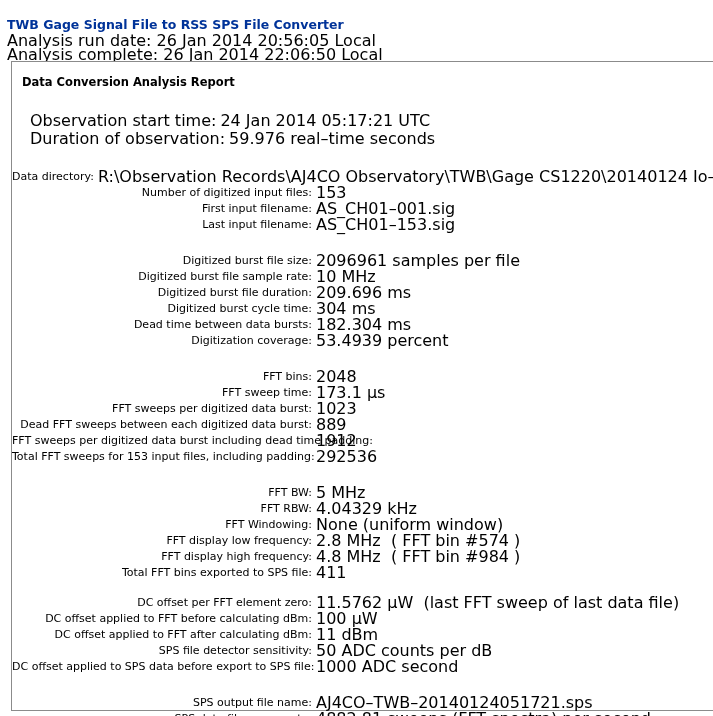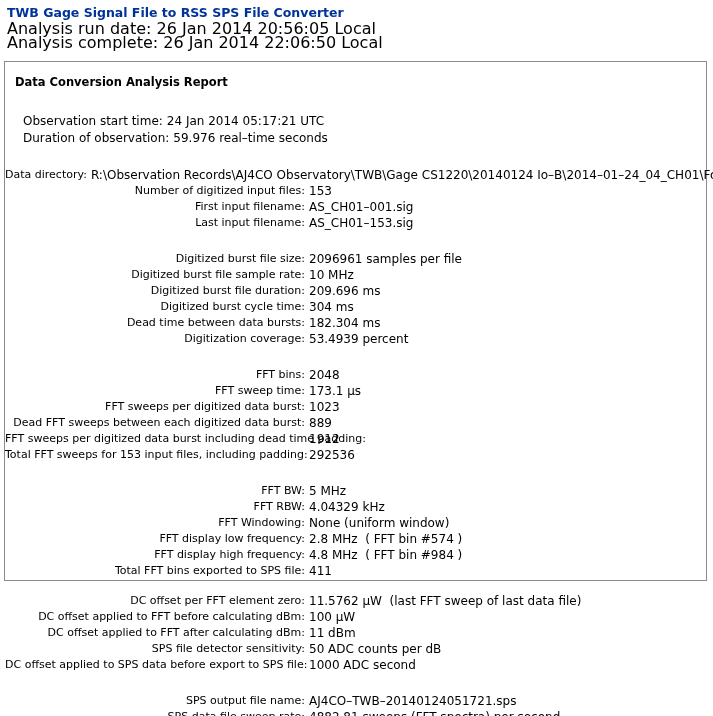--- a/index.html
+++ b/index.html
@@ -13,41 +13,41 @@
     font-family: "DejaVu Sans", "Liberation Sans", sans-serif;
     font-size: 11px;
     color: #000000;
     overflow: hidden;
   }
   #app {
     position: relative;
     width: 713px;
     height: 716px;
     box-sizing: border-box;
-    padding: 4px 5px 0 5px;
+    padding: 16px 5px 0 5px;
   }
   .app-title {
     color: #003399;
     font-weight: bold;
     font-size: 12.5px;
     line-height: 15px;
     margin: 1px 0 2px 2px;
   }
   .run-line {
     font-size: 16px;
     line-height: 14px;
     margin-left: 2px;
     color: #000;
   }
   .report-panel {
     position: absolute;
-    left: 4px;
+    left: 11px;
     top: 61px;
     width: 703px;
-    height: 520px;
+    height: 650px;
     box-sizing: border-box;
     border: 1px solid #8b8b8b;
     background: #ffffff;
   }
   .report-title {
     font-weight: bold;
     font-size: 11.5px;
     margin: 13px 0 0 10px;
   }
   .block {
@@ -58,21 +58,21 @@
     display: flex;
     line-height: 16px;
   }
   .kv .k {
     text-align: right;
     white-space: pre;
     font-size: 11px;
   }
   .kv .v {
     white-space: pre;
-    font-size: 12px;
+    font-size: 16px;
     padding-left: 4px;
   }
   .axis-dir .k { width: 300px; }
   .axis-burst .k { width: 300px; }
   .axis-fft  .k { width: 300px; }
   .axis-bw   .k { width: 300px; }
   .axis-dc   .k { width: 300px; }
   .axis-sps  .k { width: 300px; }
 </style>
 </head>

